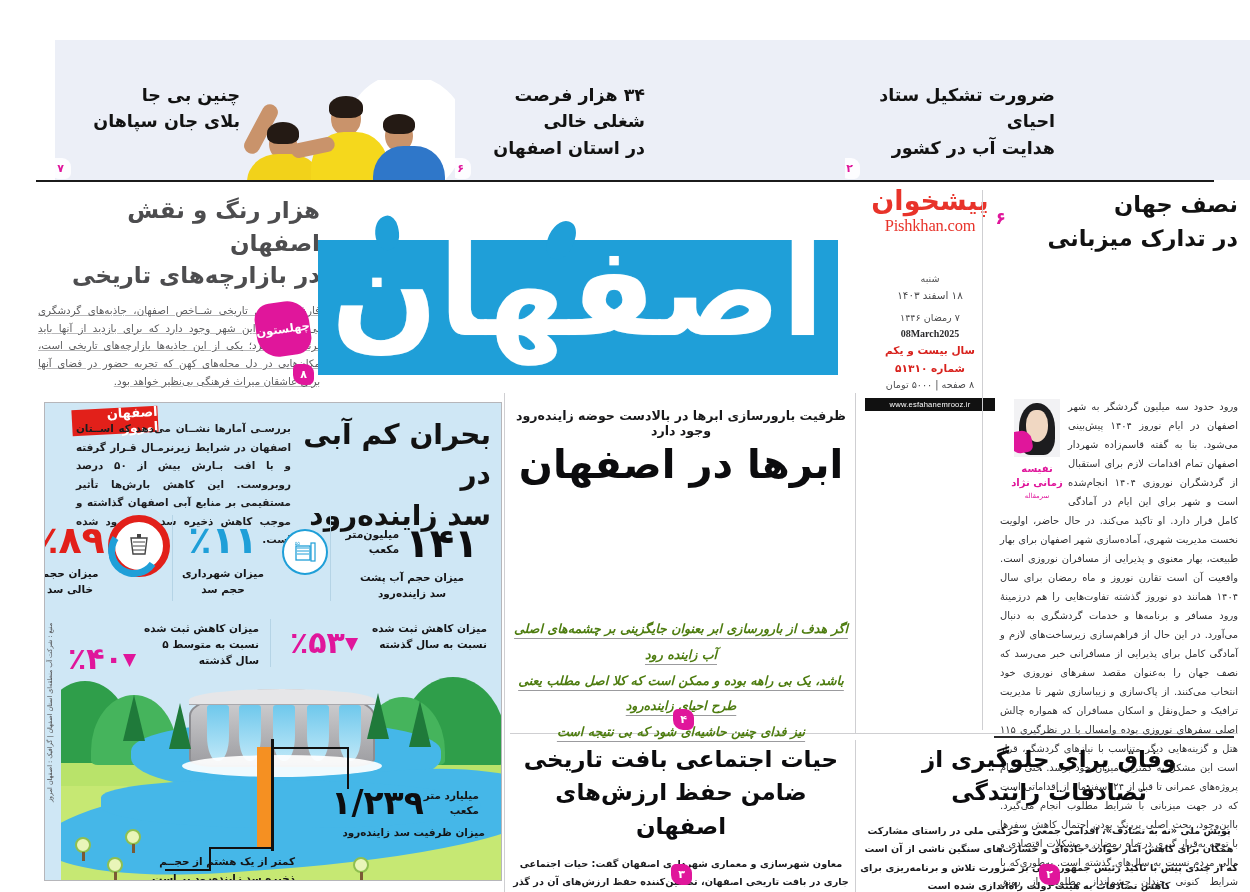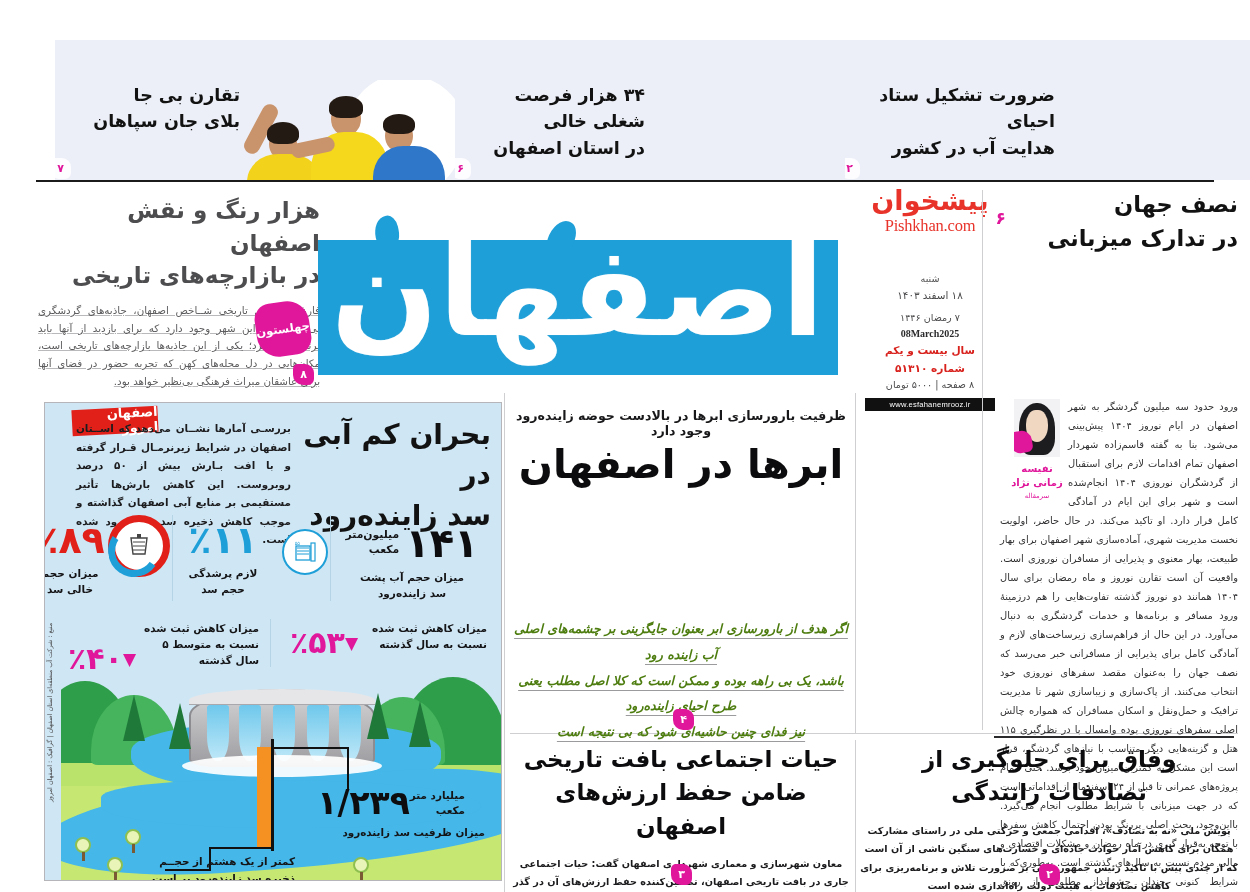--- a/index.html
+++ b/index.html
@@ -367,21 +367,21 @@
 
   .dam-cap-a {
     position: absolute; right: 18px; top: 112px;
     width: 212px; text-align: right; direction: rtl;
   }
   .dca-num {
     display: inline-block; font-size: 33px; font-weight: 700; color: #0d0d0f; vertical-align: middle;
   }
   .dca-unit {
     display: inline-block; font-size: 10.4px; font-weight: 700; line-height: 1.35;
-    margin-right: 20px; vertical-align: middle; color: #141416; text-align: right;
+    margin-right: 6px; vertical-align: middle; color: #141416; text-align: right;
   }
   .dca-lbl { font-size: 10.4px; font-weight: 700; color: #141416; margin-top: 4px; }
 
   .dam-cap-b {
     position: absolute; right: 208px; top: 182px;
     width: 172px; text-align: right; direction: rtl;
     font-size: 10.4px; font-weight: 700; line-height: 1.6; color: #141416;
   }
 
   
@@ -492,21 +492,21 @@
         <div class="head" style="left:106px;top:22px;width:30px;height:34px;"></div>
         <div class="hair" style="left:104px;top:16px;width:34px;height:22px;"></div>
         <div class="jersey" style="left:86px;top:52px;width:78px;height:88px;background:#f5d81c;"></div>
         <div class="arm" style="left:66px;top:60px;width:44px;height:15px;transform:rotate(-12deg);"></div>
         <div class="head" style="left:160px;top:40px;width:28px;height:32px;"></div>
         <div class="hair" style="left:158px;top:34px;width:32px;height:20px;"></div>
         <div class="jersey" style="left:148px;top:66px;width:72px;height:74px;background:#2f77c9;"></div>
 
       </div>
       <div class="banner-head">
-        <div>تقارن بی جا</div>
+        <div>چنین بی جا</div>
         <div>بلای جان سپاهان</div>
       </div>
       <div class="pagebadge">۷</div>
     </div>
 
     <div class="banner-cell bc-jobs">
 
       <div class="banner-head">
         <div>۳۴ هزار فرصت شغلی خالی</div>
         <div>در استان اصفهان</div>
@@ -606,21 +606,21 @@
             <rect x="5" y="7" width="14" height="14" fill="none" stroke="#1f9fd8" stroke-width="1.3"></rect>
             <path d="M6 9 h12 M6 12 h12 M6 15 h12" stroke="#1f9fd8" stroke-width="1"></path>
             <rect x="20" y="4" width="4" height="18" fill="none" stroke="#1f9fd8" stroke-width="1.2"></rect>
             <text x="9" y="6" font-size="5" fill="#1f9fd8" font-family="DejaVu Sans">۵۵</text>
           </svg>
         </div>
 
         <div class="stat st-11">
           <div class="stat-num">٪۱۱</div>
           <div class="stat-lbl">
-            <div>لازم پرشدگی</div>
+            <div>میزان شهرداری</div>
             <div>حجم سد</div>
           </div>
         </div>
 
         <div class="ic-b">
           <svg width="30" height="28" viewBox="0 0 30 28">
             <path d="M7 6 h16 l-2 16 h-12 z" fill="none" stroke="#444" stroke-width="1.4"></path>
             <path d="M9 10 h12 M9 14 h12 M9 18 h12" stroke="#444" stroke-width="1"></path>
             <rect x="13" y="2" width="4" height="4" fill="#444"></rect>
           </svg>

